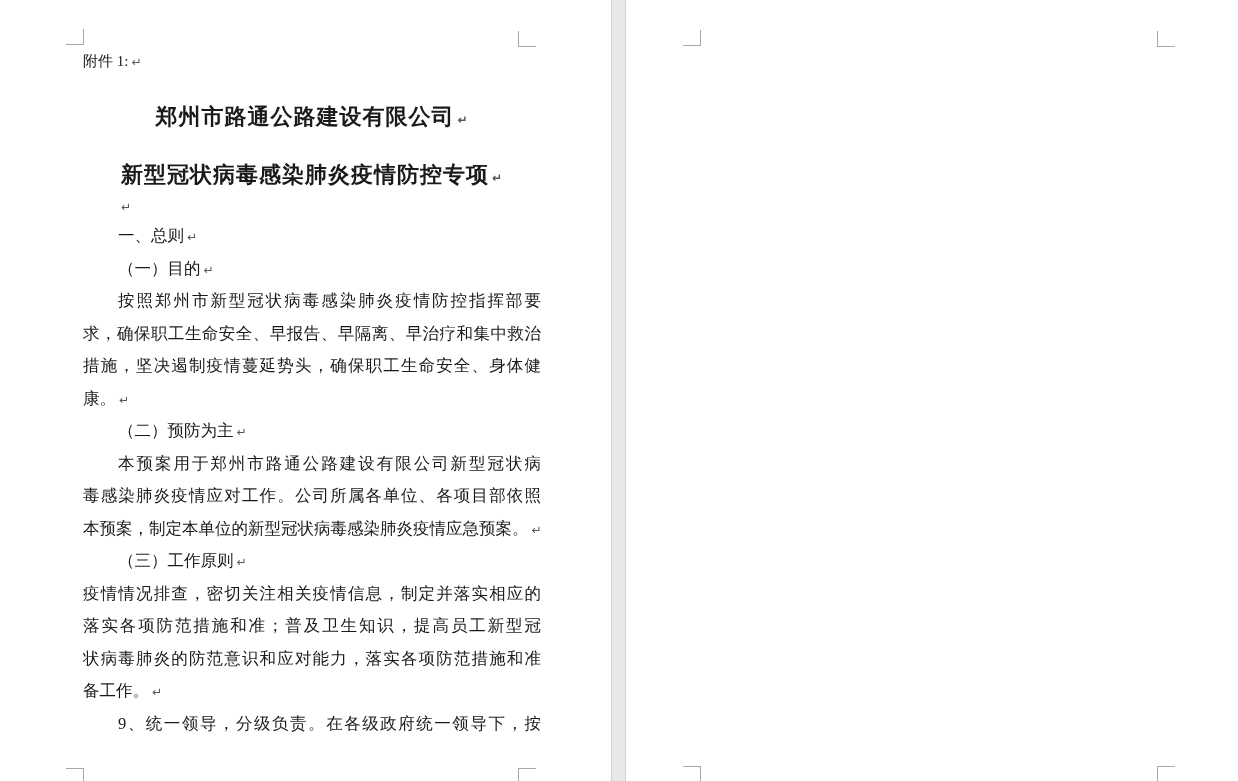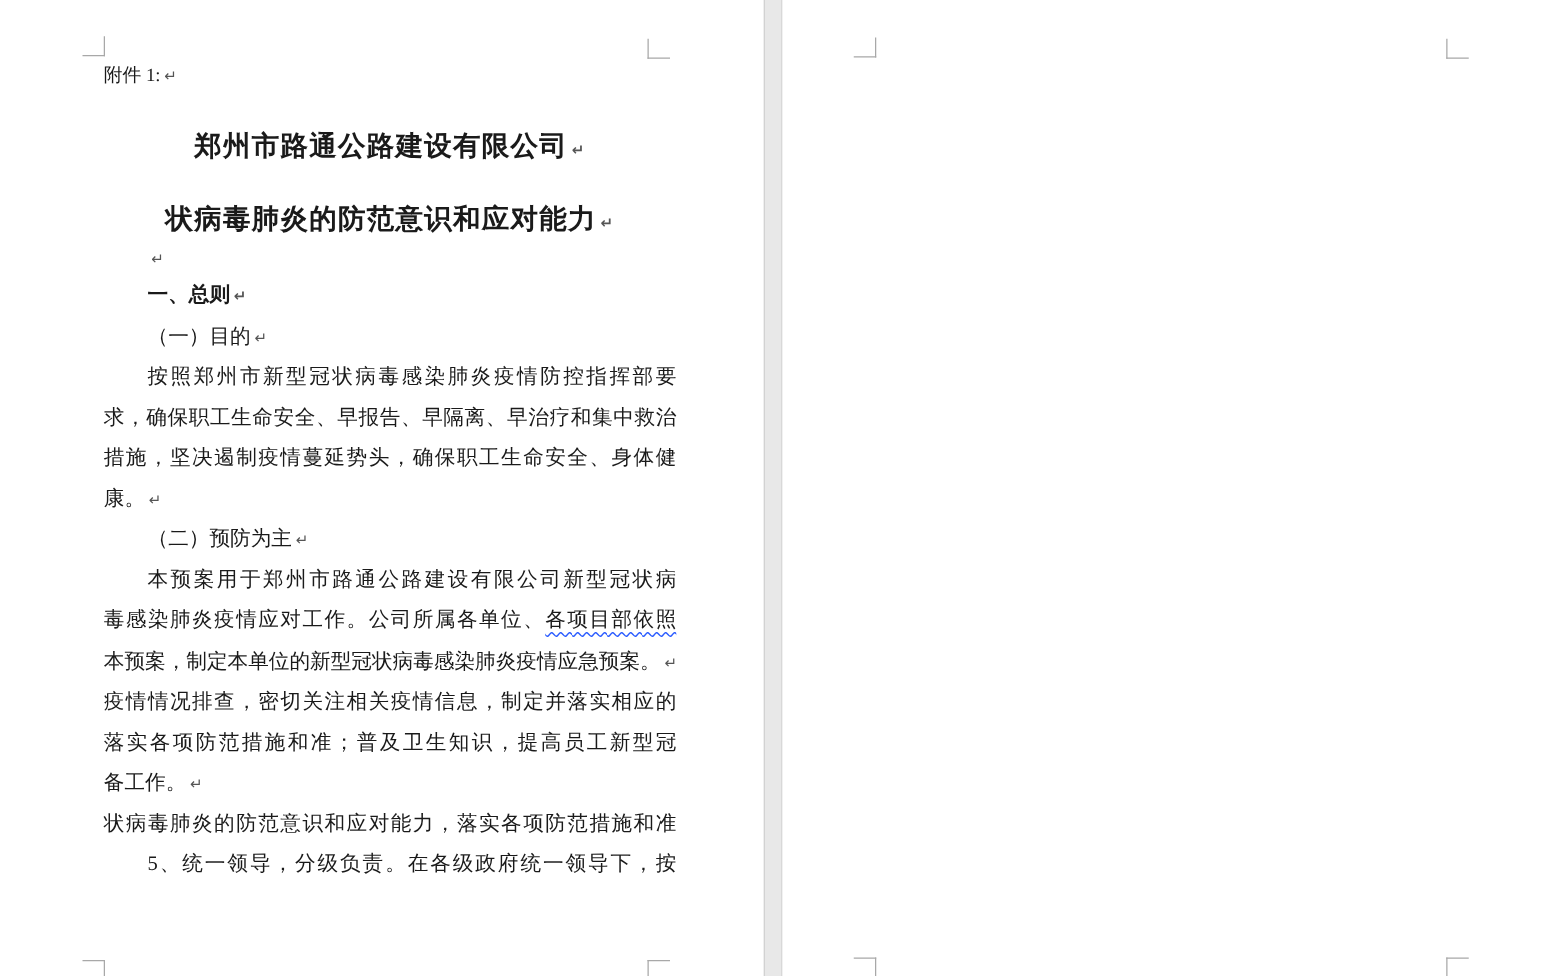--- a/index.html
+++ b/index.html
@@ -16,29 +16,29 @@
     position:absolute;left:611px;top:0;width:15px;height:781px;
     background:#e8e8e8;border-left:1px solid #d2d2d2;border-right:1px solid #d2d2d2;
     box-sizing:border-box;
   }
   .content{position:absolute;width:458px;}
   .content-left{left:83px;top:46px;}
   .line{height:32.5px;line-height:32.5px;font-size:16.5px;white-space:nowrap;}
   .line.att{height:30px;line-height:30px;font-size:15px;}
   .line.title{height:33.5px;line-height:33.5px;font-size:22px;font-weight:bold;text-align:center;letter-spacing:1px;margin-top:24px;}
   .line.gap{height:29px;line-height:29px;}
-  .line.h{font-weight:bold;}
+  .line.h{font-weight:normal;}
   .line.ind1{padding-left:35px;}
   .line.full{white-space:normal;text-align:justify;text-align-last:justify;}
   .pilcrow{
     font-size:12px;color:#555;padding-left:3px;vertical-align:baseline;
     font-family:"DejaVu Sans",sans-serif;
   }
   .wavy-blue{
-    text-decoration:underline;text-decoration-style:wavy;
+    text-decoration-style:wavy;
     text-decoration-color:#2b5cff;text-decoration-thickness:1px;text-underline-offset:4px;
   }
   .crop{position:absolute;width:17px;height:15px;}
   .crop.tl{border-right:1px solid #a8a8a8;border-bottom:1px solid #a8a8a8;}
   .crop.tr{border-left:1px solid #a8a8a8;border-bottom:1px solid #a8a8a8;}
   .crop.bl{border-right:1px solid #a8a8a8;border-top:1px solid #a8a8a8;}
   .crop.br{border-left:1px solid #a8a8a8;border-top:1px solid #a8a8a8;}
 </style>
 </head>
 <body>
@@ -46,37 +46,38 @@
 <div class="screen">
 
   <div class="page page-left">
     <div class="crop tl" style="left:66px;top:29px;"></div>
     <div class="crop tr" style="left:518px;top:31px;"></div>
     <div class="crop bl" style="left:66px;top:768px;"></div>
     <div class="crop br" style="left:518px;top:768px;"></div>
     <div class="content content-left">
         <div class="line att"><span>附件 1:</span><span class="pilcrow">↵</span></div>
         <div class="line title"><span>郑州市路通公路建设有限公司</span><span class="pilcrow">↵</span></div>
-        <div class="line title"><span>状病毒肺炎的防范意识和应对能力</span><span class="pilcrow">↵</span></div>
+        <div class="line title"><span>新型冠状病毒感染肺炎疫情防控专项</span><span class="pilcrow">↵</span></div>
         <div class="line gap ind1"><span class="pilcrow">↵</span></div>
         <div class="line h ind1"><span>一、总则</span><span class="pilcrow">↵</span></div>
         <div class="line body ind1"><span>（一）目的</span><span class="pilcrow">↵</span></div>
         <div class="line body ind1 full"><span>按照郑州市新型冠状病毒感染肺炎疫情防控指挥部要</span></div>
         <div class="line body full"><span>求，确保职工生命安全、早报告、早隔离、早治疗和集中救治</span></div>
         <div class="line body full"><span>措施，坚决遏制疫情蔓延势头，确保职工生命安全、身体健</span></div>
         <div class="line body"><span>康。</span><span class="pilcrow">↵</span></div>
         <div class="line body ind1"><span>（二）预防为主</span><span class="pilcrow">↵</span></div>
         <div class="line body ind1 full"><span>本预案用于郑州市路通公路建设有限公司新型冠状病</span></div>
         <div class="line body full"><span>毒感染肺炎疫情应对工作。公司所属各单位、</span><span class="wavy-blue">各项目部依照</span></div>
         <div class="line body"><span>本预案，制定本单位的新型冠状病毒感染肺炎疫情应急预案。</span><span class="pilcrow">↵</span></div>
+        <div class="line body ind1"><span>（三）工作原则</span><span class="pilcrow">↵</span></div>
         <div class="line body full"><span>疫情情况排查，密切关注相关疫情信息，制定并落实相应的</span></div>
         <div class="line body full"><span>落实各项防范措施和准；普及卫生知识，提高员工新型冠</span></div>
+        <div class="line body full"><span>状病毒肺炎的防范意识和应对能力，落实各项防范措施和准</span></div>
         <div class="line body"><span>备工作。</span><span class="pilcrow">↵</span></div>
-        <div class="line body full"><span>状病毒肺炎的防范意识和应对能力，落实各项防范措施和准</span></div>
-        <div class="line body ind1 full"><span>5、统一领导，分级负责。在各级政府统一领导下，按</span></div>
+        <div class="line body ind1 full"><span>9、统一领导，分级负责。在各级政府统一领导下，按</span></div>
       </div>
   </div>
 
   <div class="divider"></div>
 
   <div class="page page-right">
     <div class="crop tl" style="left:57px;top:30px;"></div>
     <div class="crop tr" style="left:531px;top:31px;"></div>
     <div class="crop bl" style="left:57px;top:766px;"></div>
     <div class="crop br" style="left:531px;top:766px;"></div>

